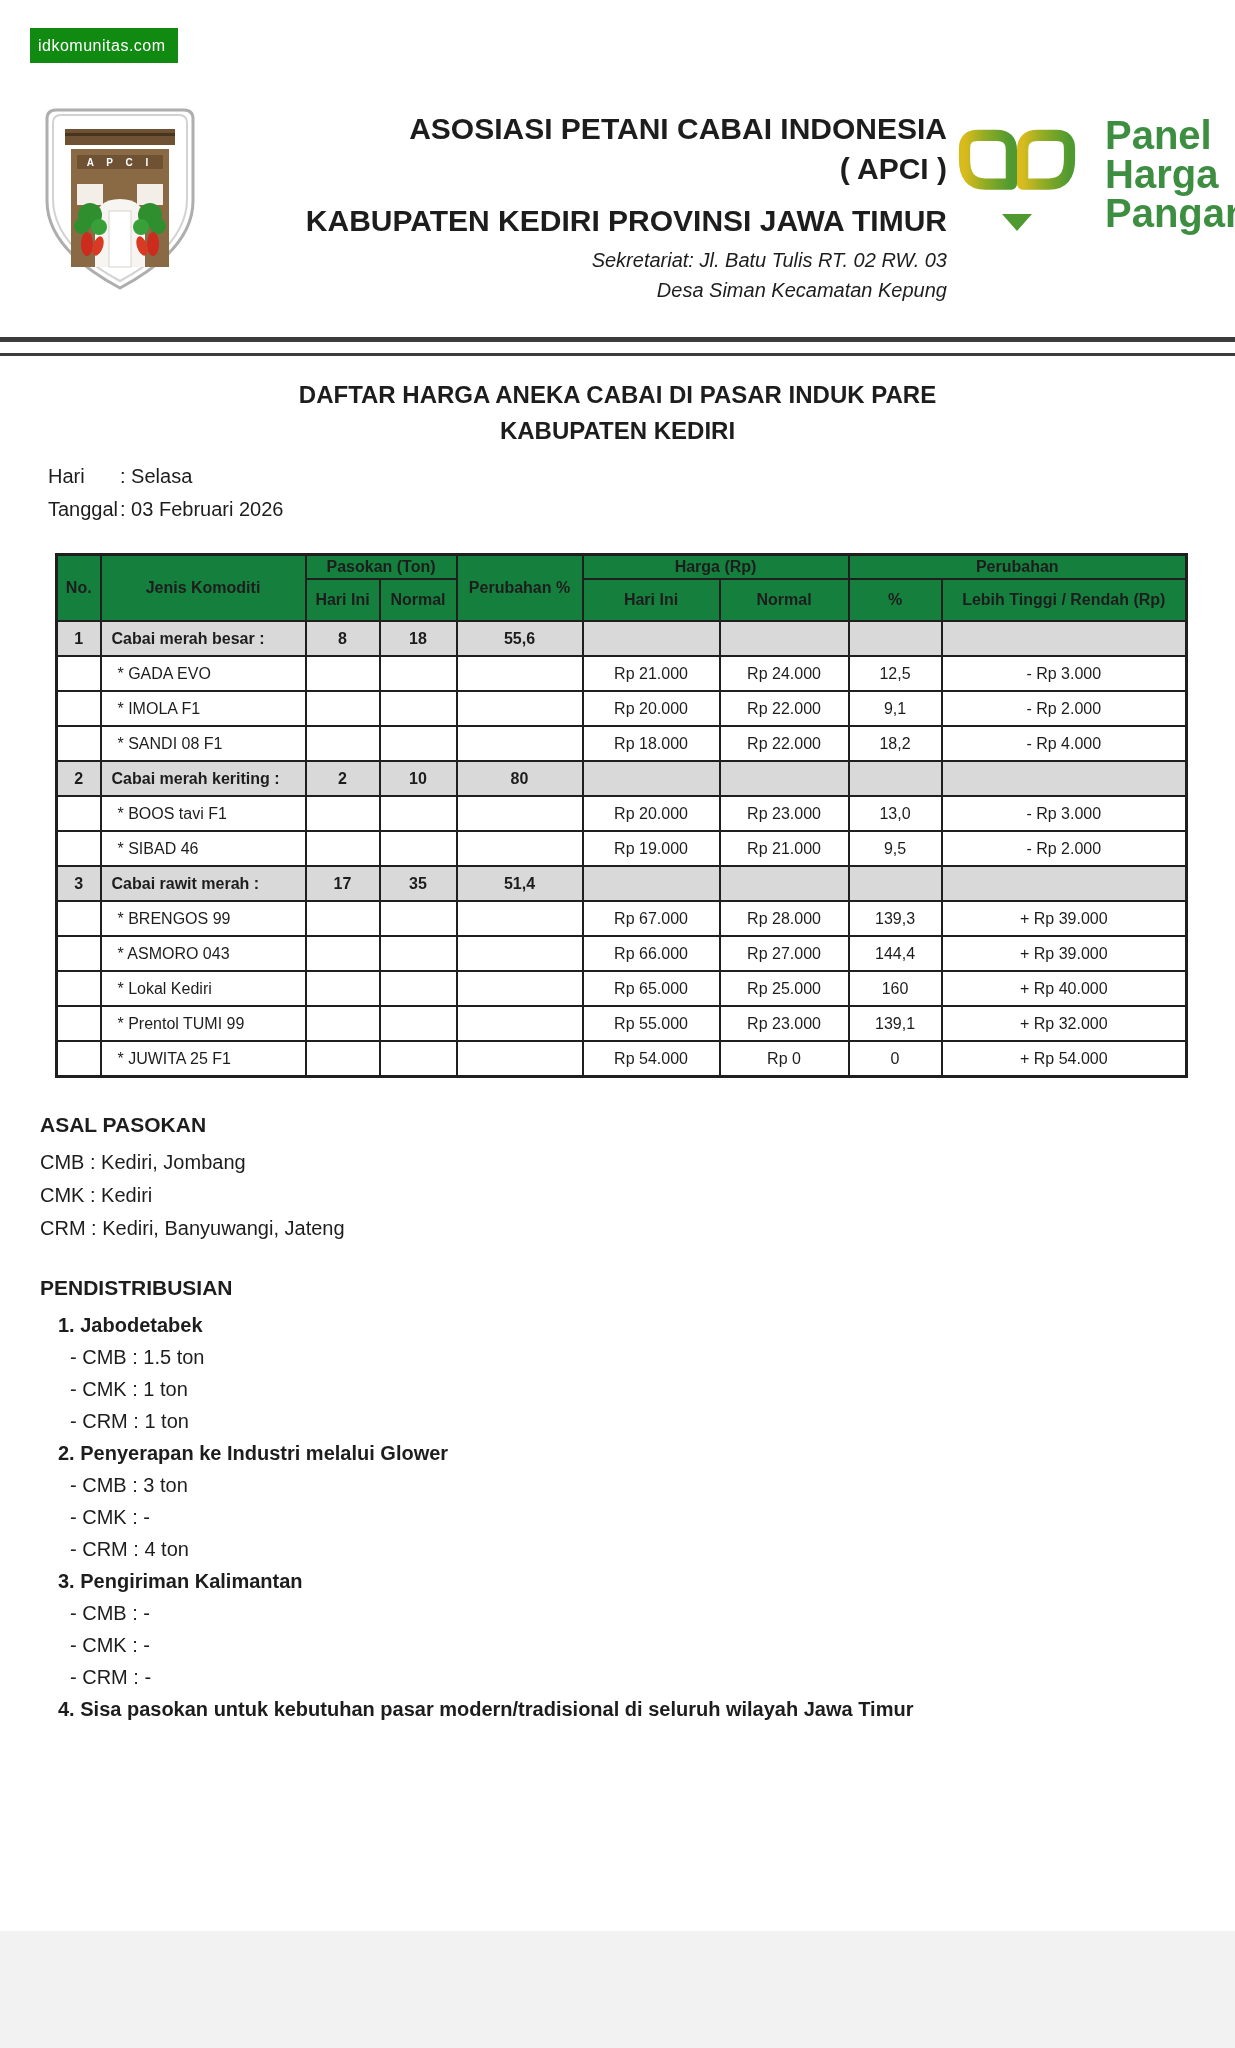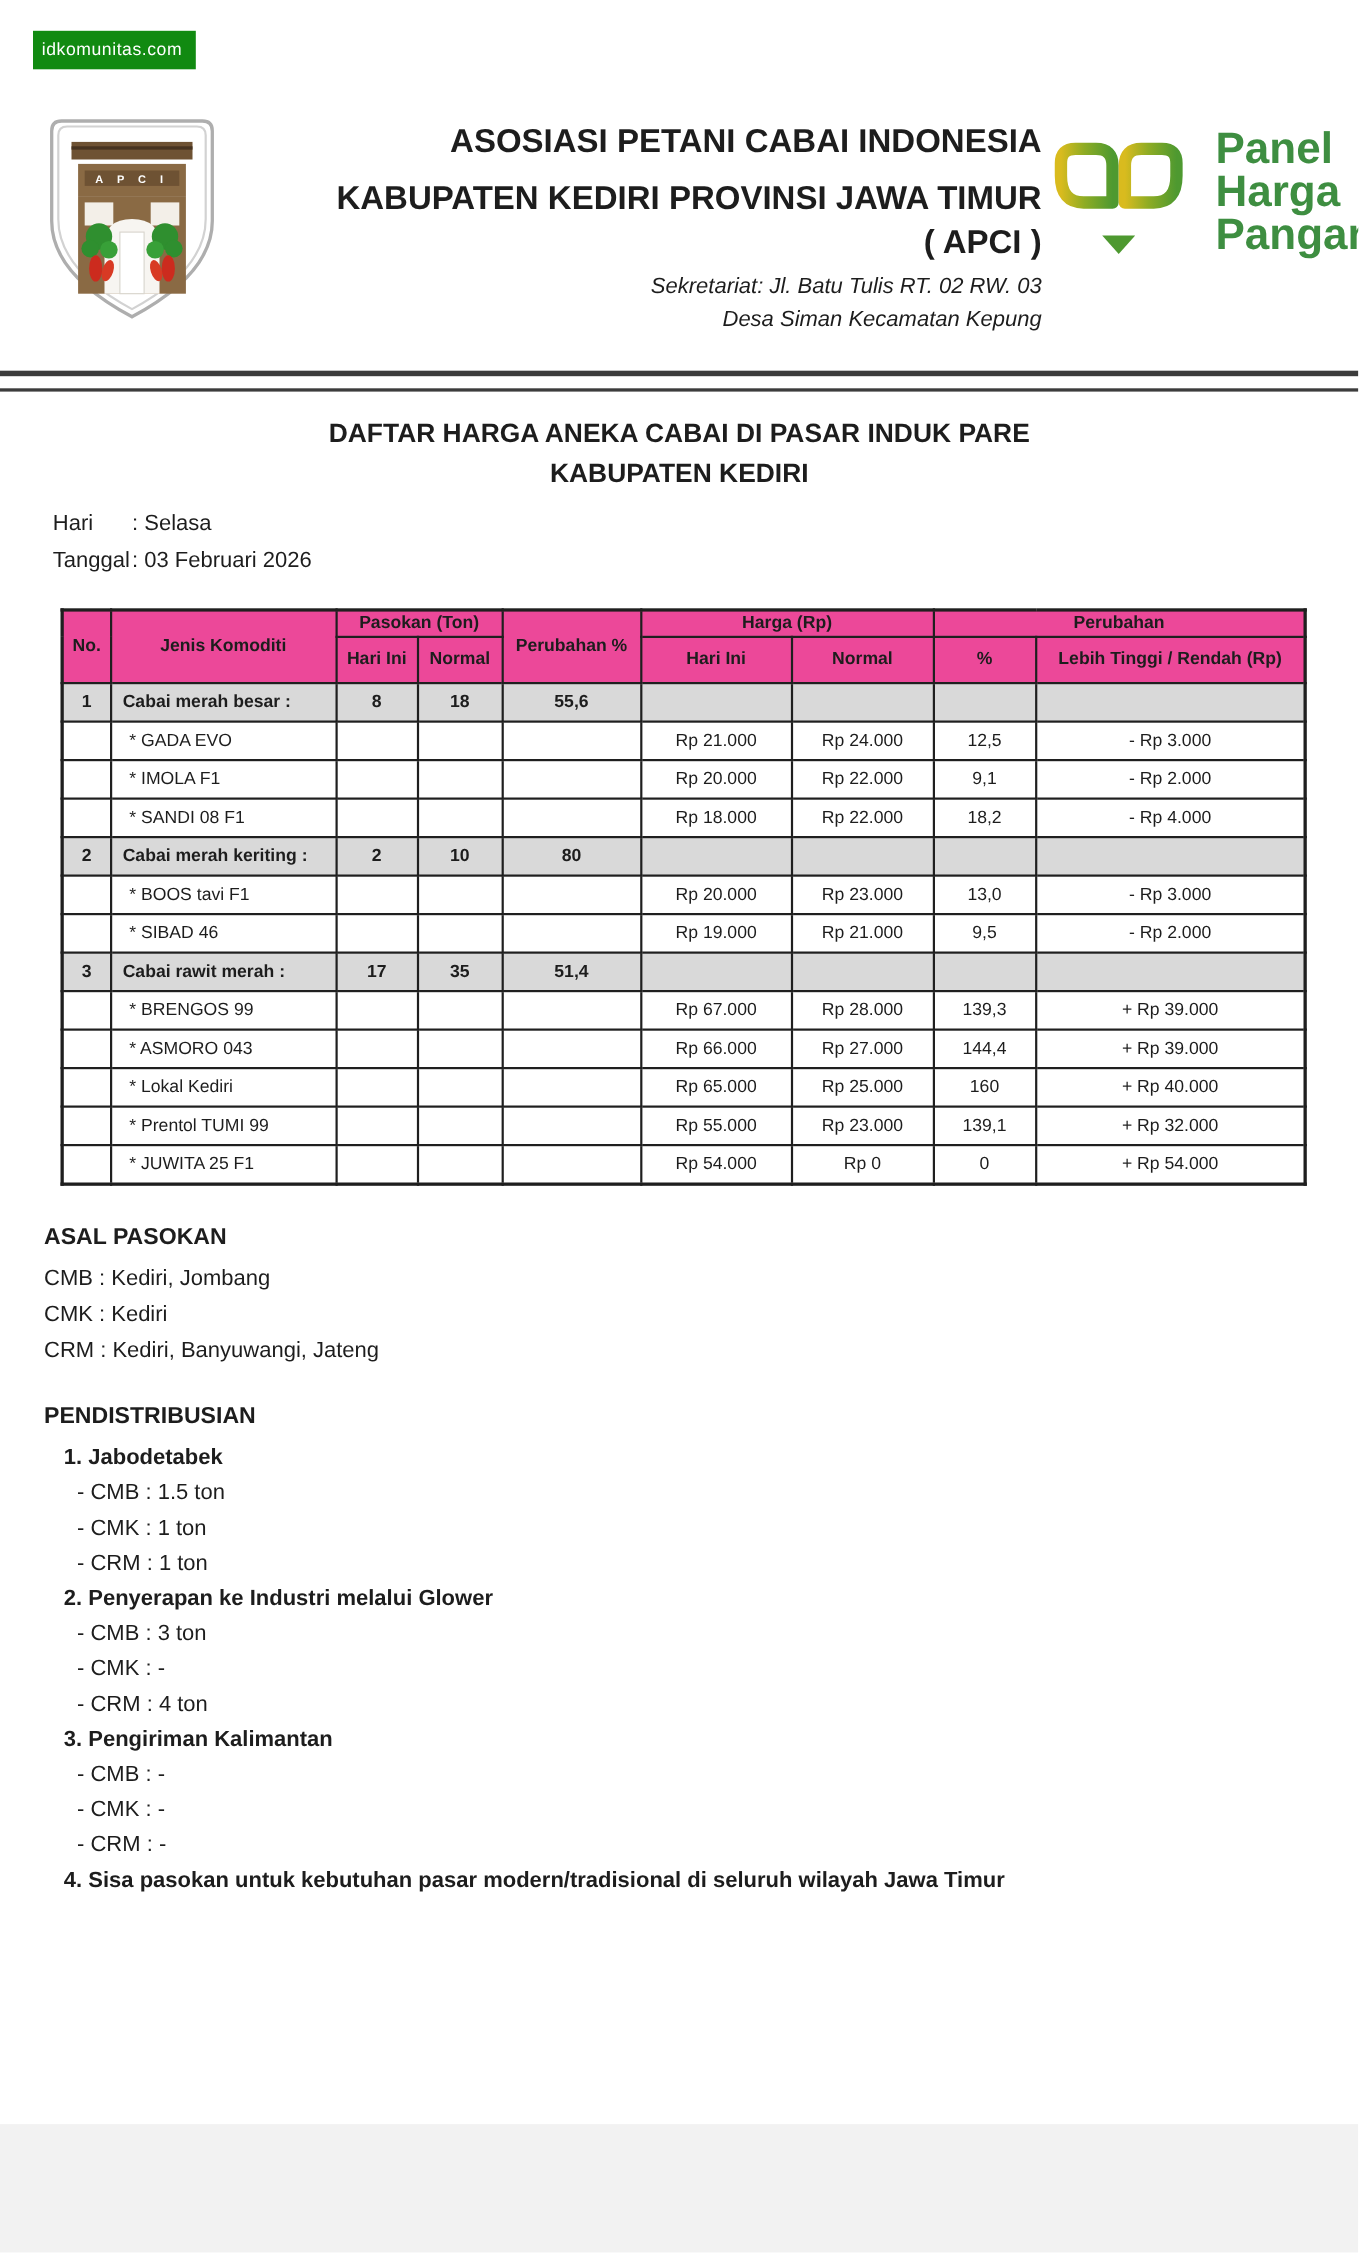--- a/index.html
+++ b/index.html
@@ -48,21 +48,21 @@
   
   .meta { position:absolute; left:48px; top:460px; font-size:20px; }
   .meta-row { height:33px; line-height:33px; }
   .meta-label { display:inline-block; width:72px; }
 
   
   table.price { position:absolute; left:55px; top:553px; width:1130px; border-collapse:collapse; table-layout:fixed; }
   table.price, table.price th, table.price td { border:2px solid #1f1f1f; }
   table.price { border-width:3px; }
   table.price th {
-    font-size:16px; font-weight:bold; text-align:center; padding:2px 4px; background:#ec4899;
+    font-size:16px; font-weight:bold; text-align:center; padding:2px 4px; background:#15803d;
   }
   table.price td { font-size:16px; height:33px; padding:0 4px; text-align:center; background:#ffffff; }
   table.price td.cell-komoditi { text-align:left; padding-left:16px; }
   table.price tr.category-row td { background:#d9d9d9; font-weight:bold; }
   table.price tr.category-row td.cell-komoditi { padding-left:10px; }
   th.h-row1 { height:30px;margin-left:31px; }
   th.h-row2 { height:36px; }
 
   
   .text-sections { position:absolute; left:40px; top:1112px; width:1160px; }
@@ -103,22 +103,22 @@
       <circle cx="106" cy="124" r="8" fill="#38a038"></circle>
       <ellipse cx="52" cy="141" rx="6" ry="12" fill="#cc2b1e"></ellipse>
       <ellipse cx="63" cy="143" rx="5" ry="10" fill="#d83a24" transform="rotate(18 63 143)"></ellipse>
       <ellipse cx="118" cy="141" rx="6" ry="12" fill="#cc2b1e"></ellipse>
       <ellipse cx="107" cy="143" rx="5" ry="10" fill="#d83a24" transform="rotate(-18 107 143)"></ellipse>
     </svg>
   </div>
 
   <div class="org-block">
     <div class="org-line l1">ASOSIASI PETANI CABAI INDONESIA</div>
+    <div class="org-line l2">( APCI )</div>
     <div class="org-line l3">KABUPATEN KEDIRI PROVINSI JAWA TIMUR</div>
-    <div class="org-line l2">( APCI )</div>
     <div class="org-sub s1">Sekretariat: Jl. Batu Tulis RT. 02 RW. 03</div>
     <div class="org-sub s2">Desa Siman Kecamatan Kepung</div>
   </div>
 
   <div class="php-logo">
     <div class="php-icon">
       <svg width="150" height="132" viewBox="0 0 160 135">
         <defs>
           <linearGradient id="phg" x1="0" y1="0" x2="1" y2="0">
             <stop offset="0" stop-color="#d9bb1e"></stop>

